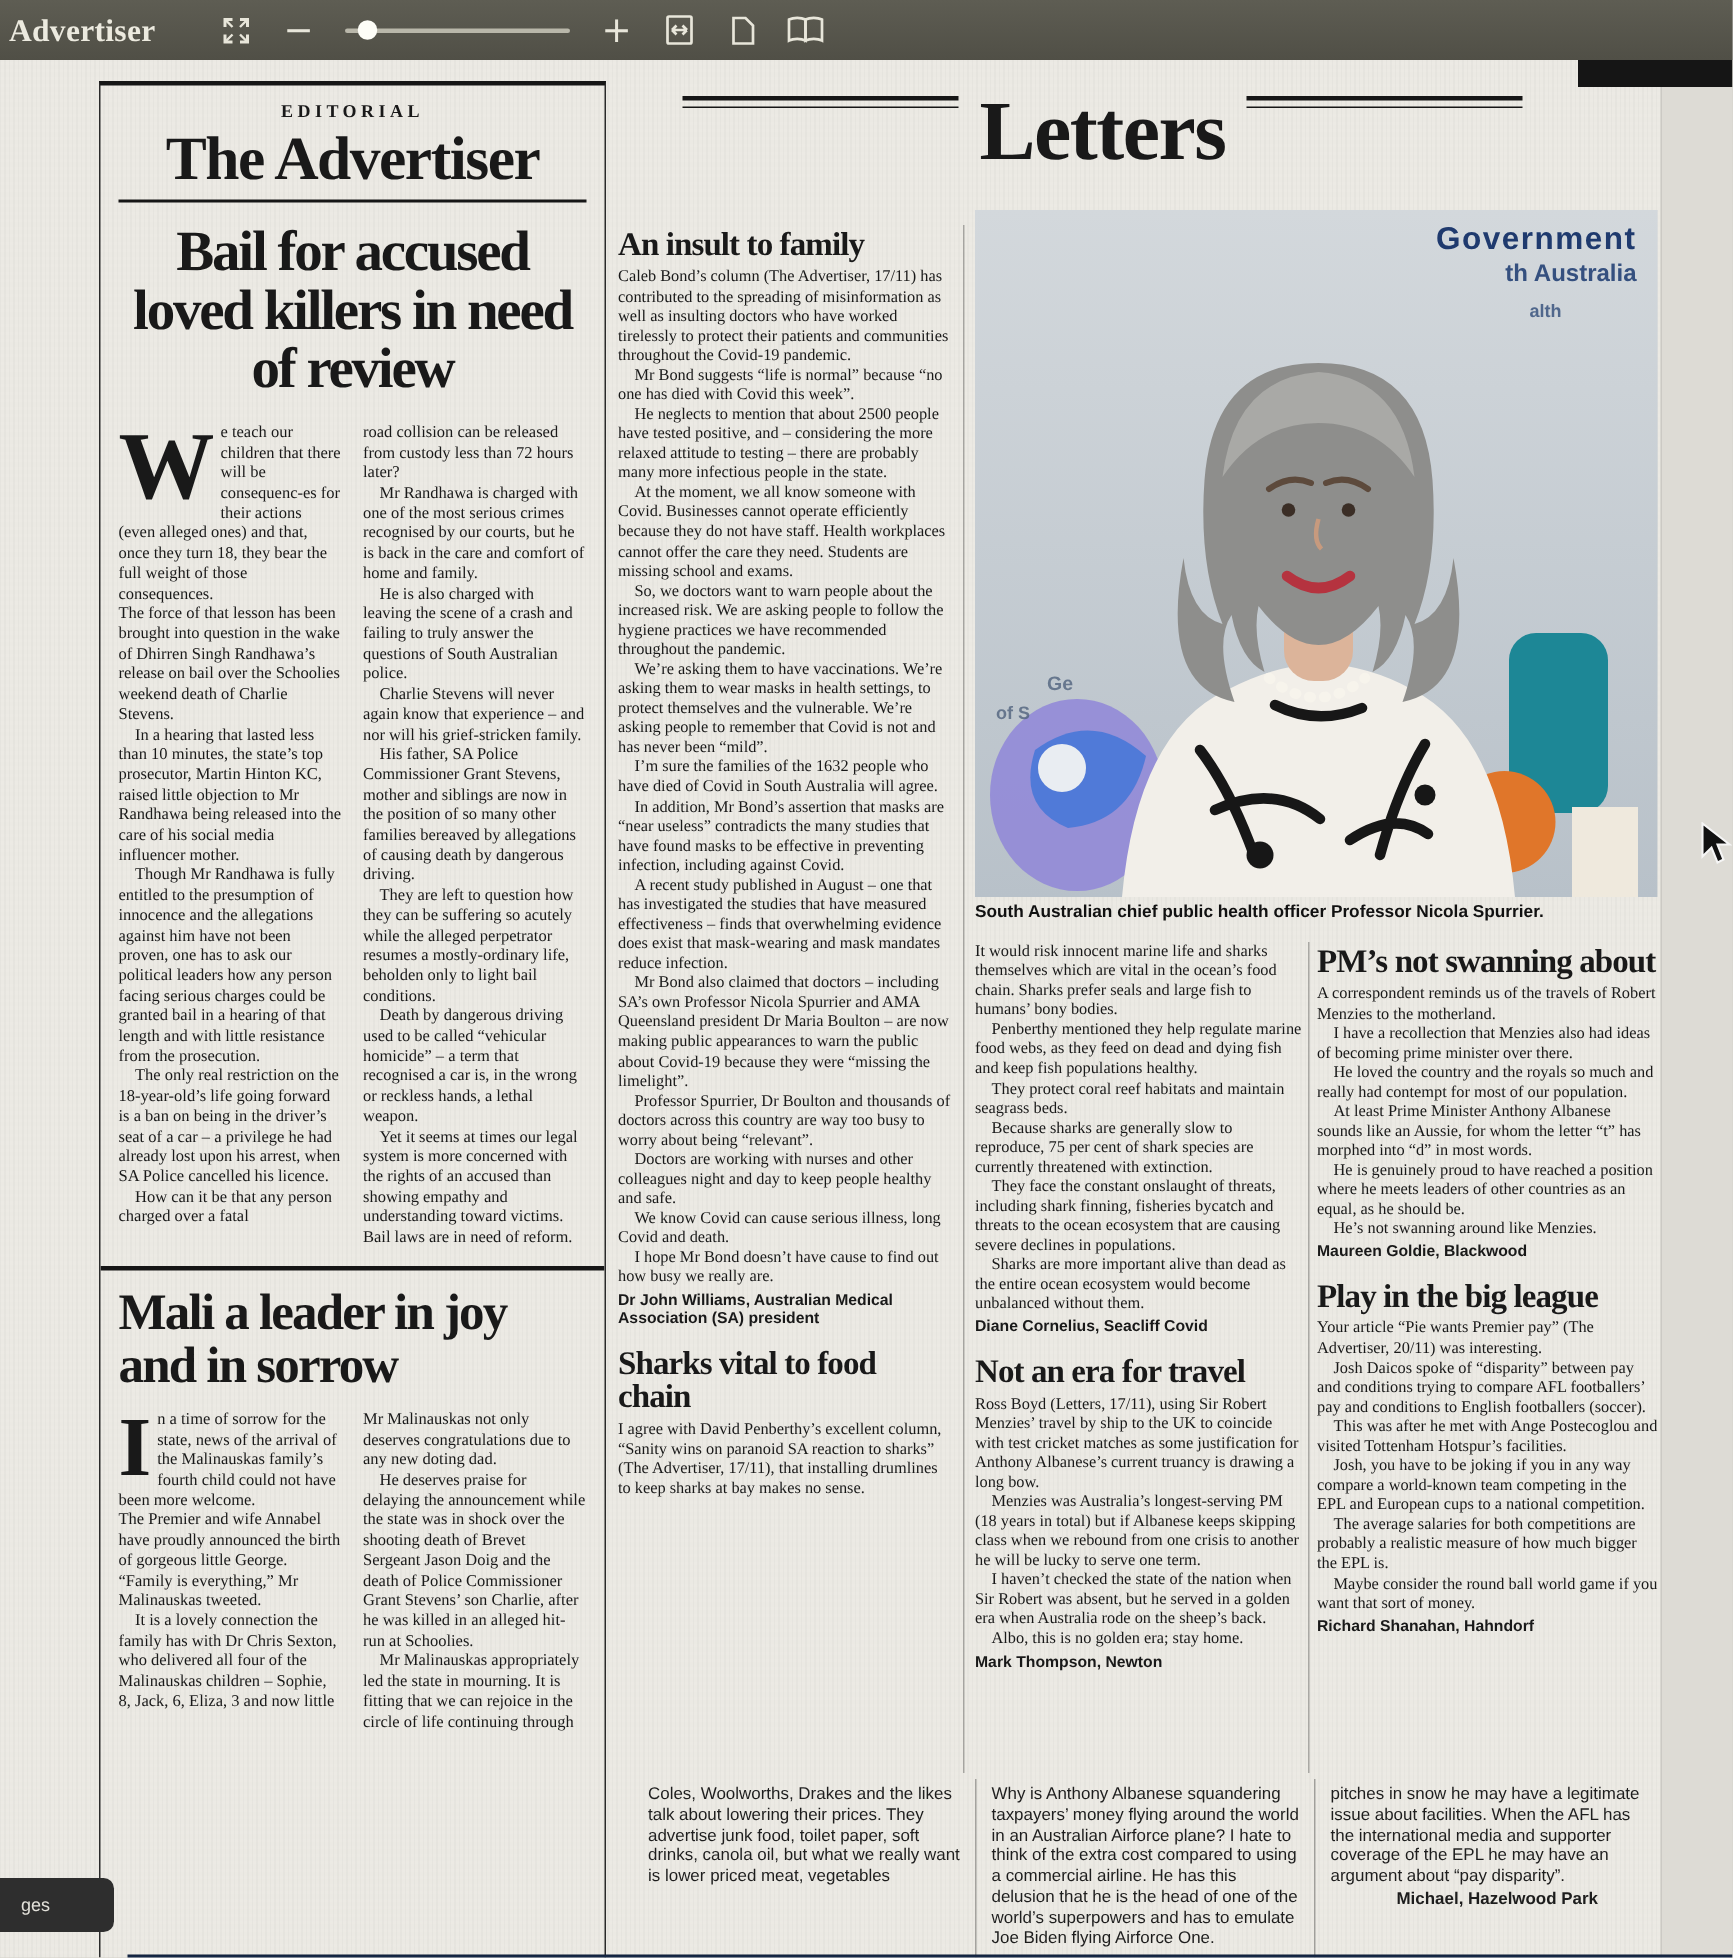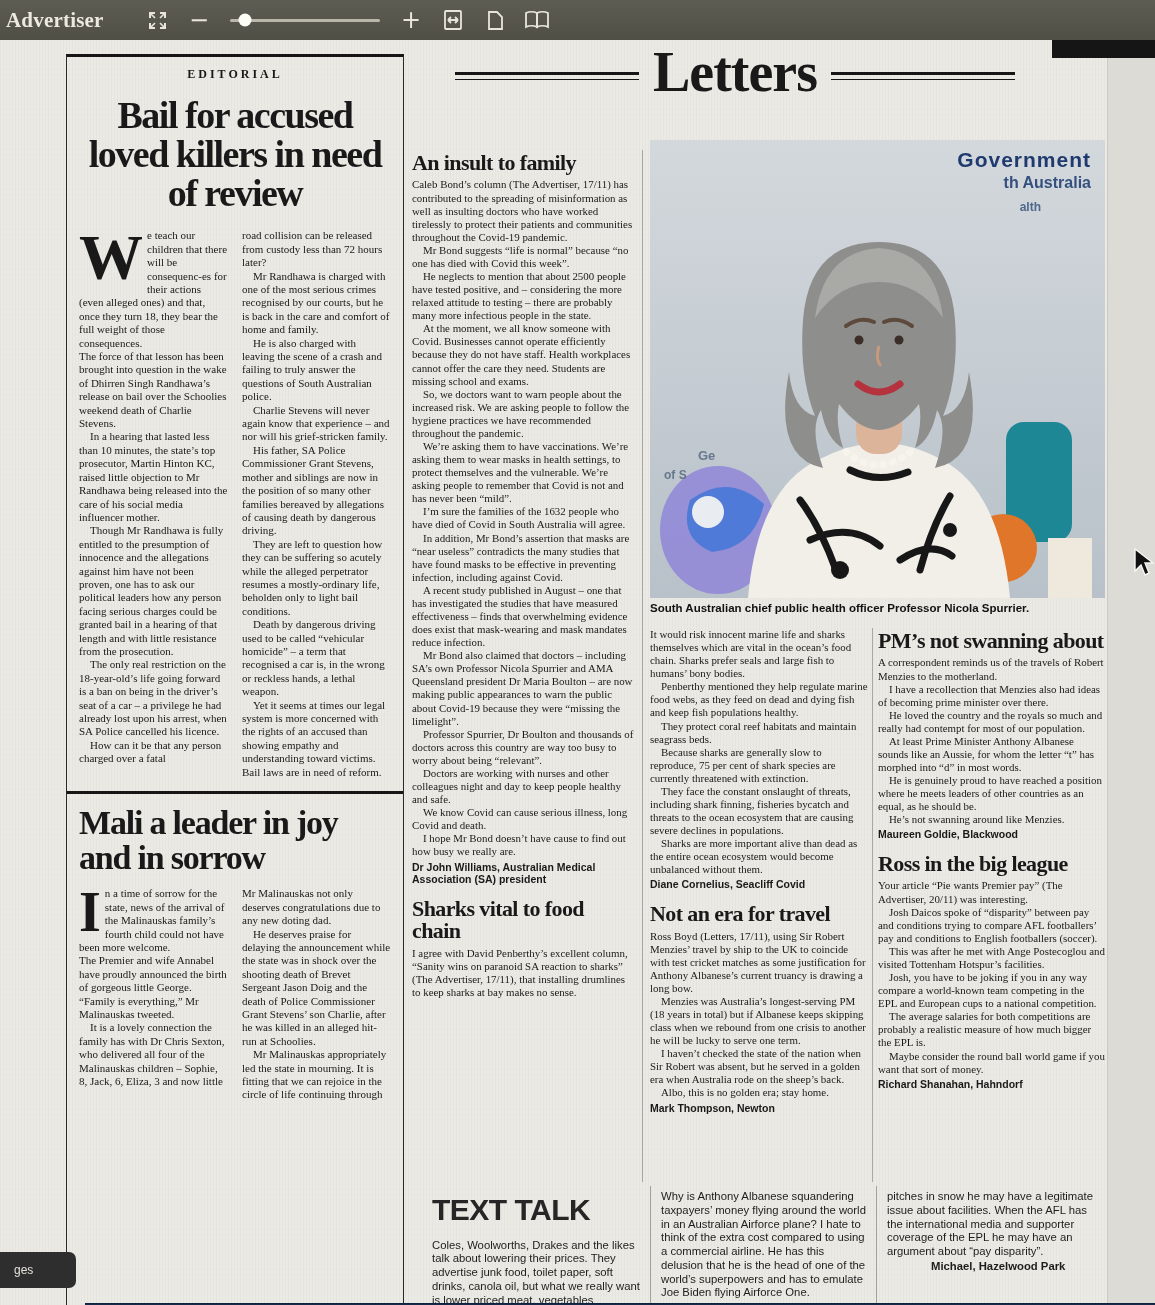--- a/index.html
+++ b/index.html
@@ -47,22 +47,22 @@
   .col { flex:1; font-size:11px; line-height:1.22; text-align:left; }
   .para { margin:0; }
   .para + .para { text-indent:11px; }
   .dropcap { float:left; font-weight:700; font-size:64px; line-height:.78; padding:4px 4px 0 0; }
   .dropcap.small { font-size:56px; }
   .rule-heavy { border-top:3px solid #161616; margin:12px -12px 0 -12px; }
   .headline2 { text-align:left; font-weight:700; font-size:34px; line-height:1.02;
     letter-spacing:-1.2px; margin:12px 0 12px 0; }
 
   
-  .letters-header { position:absolute; left:455px; top:8px; width:560px; height:56px;
-    display:flex; align-items:center; gap:14px; }
+  .letters-header { position:absolute; left:455px; top:24px; width:560px; height:56px;
+    display:flex; gap:14px; }
   .letters-rule { flex:1; height:8px; border-top:3px solid #161616; border-bottom:1.5px solid #161616; }
   .letters-title { font-weight:700; font-size:56px; letter-spacing:-1px; line-height:1;
     transform:translateY(-4px); }
 
   .lcol { position:absolute; font-size:10.9px; line-height:1.2; overflow:hidden; }
   .lcol h2 { font-weight:700; font-size:22px; letter-spacing:-.6px; line-height:1.02; margin:2px 0 4px 0; }
   .lcol h2.later { margin-top:12px; }
   .signature { font-family:"Liberation Sans",sans-serif; font-weight:700; font-size:10.5px;
     margin-top:2px; line-height:1.2; }
   .vrule { position:absolute; width:1px; background:rgba(0,0,0,.28); }
@@ -139,20 +139,21 @@
   <div class="corner-dark">
     <span class="navico">⇤</span>
     <span class="navico">❮</span>
   </div>
 
   <div class="page">
     <div class="page-edge"></div>
 
     <div class="edit-box">
       <div class="kicker">EDITORIAL</div>
+      <div class="masthead">The Advertiser</div>
       <div class="headline1">Bail for accused loved killers in need of review</div>
       <div class="cols">
         <div class="col">
           <p class="para lead"><span class="dropcap">W</span><span>e teach our children that there will be consequenc-es for their actions (even alleged ones) and that, once they turn 18, they bear the full weight of those consequences.</span></p>
           <span><p class="para">The force of that lesson has been brought into question in the wake of Dhirren Singh Randhawa’s release on bail over the Schoolies weekend death of Charlie Stevens.</p><p class="para">In a hearing that lasted less than 10 minutes, the state’s top prosecutor, Martin Hinton KC, raised little objection to Mr Randhawa being released into the care of his social media influencer mother.</p><p class="para">Though Mr Randhawa is fully entitled to the presumption of innocence and the allegations against him have not been proven, one has to ask our political leaders how any person facing serious charges could be granted bail in a hearing of that length and with little resistance from the prosecution.</p><p class="para">The only real restriction on the 18-year-old’s life going forward is a ban on being in the driver’s seat of a car – a privilege he had already lost upon his arrest, when SA Police cancelled his licence.</p><p class="para">How can it be that any person charged over a fatal</p></span>
         </div>
         <div class="col">
           <span><p class="para">road collision can be released from custody less than 72 hours later?</p><p class="para">Mr Randhawa is charged with one of the most serious crimes recognised by our courts, but he is back in the care and comfort of home and family.</p><p class="para">He is also charged with leaving the scene of a crash and failing to truly answer the questions of South Australian police.</p><p class="para">Charlie Stevens will never again know that experience – and nor will his grief-stricken family.</p><p class="para">His father, SA Police Commissioner Grant Stevens, mother and siblings are now in the position of so many other families bereaved by allegations of causing death by dangerous driving.</p><p class="para">They are left to question how they can be suffering so acutely while the alleged perpetrator resumes a mostly-ordinary life, beholden only to light bail conditions.</p><p class="para">Death by dangerous driving used to be called “vehicular homicide” – a term that recognised a car is, in the wrong or reckless hands, a lethal weapon.</p><p class="para">Yet it seems at times our legal system is more concerned with the rights of an accused than showing empathy and understanding toward victims. Bail laws are in need of reform.</p></span>
         </div>
       </div>
@@ -235,31 +236,30 @@
       <div class="signature">Diane Cornelius, Seacliff Covid</div>
       <h2 class="later">Not an era for travel</h2>
       <span><p class="para">Ross Boyd (Letters, 17/11), using Sir Robert Menzies’ travel by ship to the UK to coincide with test cricket matches as some justification for Anthony Albanese’s current truancy is drawing a long bow.</p><p class="para">Menzies was Australia’s longest-serving PM (18 years in total) but if Albanese keeps skipping class when we rebound from one crisis to another he will be lucky to serve one term.</p><p class="para">I haven’t checked the state of the nation when Sir Robert was absent, but he served in a golden era when Australia rode on the sheep’s back.</p><p class="para">Albo, this is no golden era; stay home.</p></span>
       <div class="signature">Mark Thompson, Newton</div>
     </div>
 
     <div class="lcol" style="left:878px; top:588px; width:227px; height:556px;">
       <h2>PM’s not swanning about</h2>
       <span><p class="para">A correspondent reminds us of the travels of Robert Menzies to the motherland.</p><p class="para">I have a recollection that Menzies also had ideas of becoming prime minister over there.</p><p class="para">He loved the country and the royals so much and really had contempt for most of our population.</p><p class="para">At least Prime Minister Anthony Albanese sounds like an Aussie, for whom the letter “t” has morphed into “d” in most words.</p><p class="para">He is genuinely proud to have reached a position where he meets leaders of other countries as an equal, as he should be.</p><p class="para">He’s not swanning around like Menzies.</p></span>
       <div class="signature">Maureen Goldie, Blackwood</div>
-      <h2 class="later">Ross in the big league</h2>
+      <h2 class="later">Play in the big league</h2>
       <span><p class="para">Your article “Pie wants Premier pay” (The Advertiser, 20/11) was interesting.</p><p class="para">Josh Daicos spoke of “disparity” between pay and conditions trying to compare AFL footballers’ pay and conditions to English footballers (soccer).</p><p class="para">This was after he met with Ange Postecoglou and visited Tottenham Hotspur’s facilities.</p><p class="para">Josh, you have to be joking if you in any way compare a world-known team competing in the EPL and European cups to a national competition.</p><p class="para">The average salaries for both competitions are probably a realistic measure of how much bigger the EPL is.</p><p class="para">Maybe consider the round ball world game if you want that sort of money.</p></span>
       <div class="signature">Richard Shanahan, Hahndorf</div>
     </div>
 
     <div class="vrule" style="left:642px; top:110px; height:1032px;"></div>
     <div class="vrule" style="left:872px; top:588px; height:554px;"></div>
 
     <div class="texttalk">
       <div class="tt-cell c1">
-        <div class="tt-title">TEXT TALK</div>
         <div>Coles, Woolworths, Drakes and the likes talk about lowering their prices. They advertise junk food, toilet paper, soft drinks, canola oil, but what we really want is lower priced meat, vegetables</div>
       </div>
       <div class="tt-cell c2">
         <div>Why is Anthony Albanese squandering taxpayers’ money flying around the world in an Australian Airforce plane? I hate to think of the extra cost compared to using a commercial airline. He has this delusion that he is the head of one of the world’s superpowers and has to emulate Joe Biden flying Airforce One.</div>
       </div>
       <div class="tt-cell c3">
         <div>pitches in snow he may have a legitimate issue about facilities. When the AFL has the international media and supporter coverage of the EPL he may have an argument about “pay disparity”.</div>
         <div class="tt-sig">Michael, Hazelwood Park</div>
       </div>
     </div>

